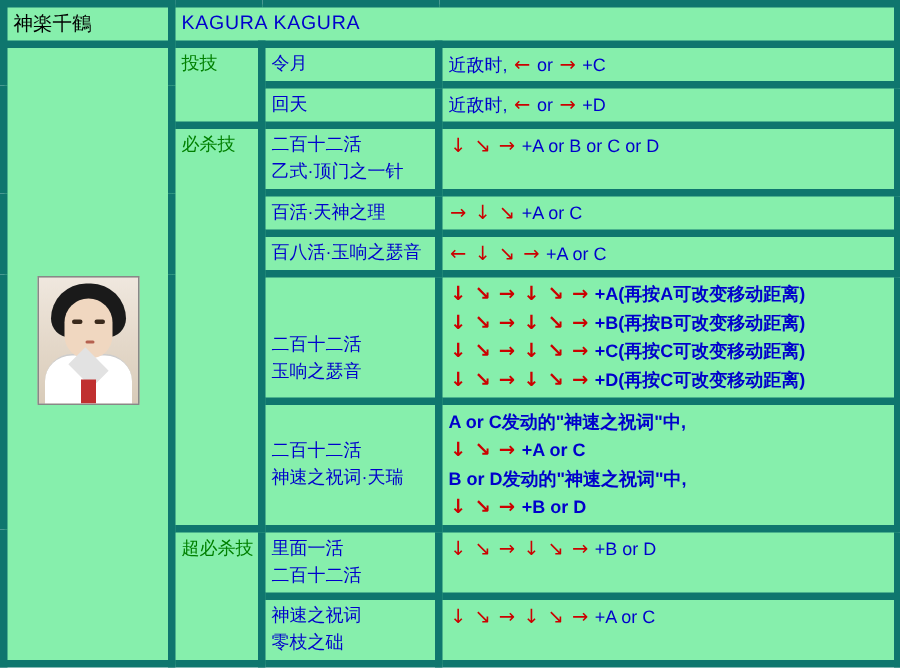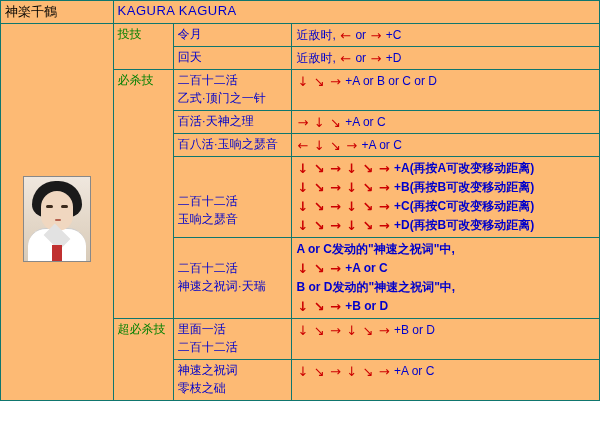--- a/index.html
+++ b/index.html
@@ -7,24 +7,24 @@
     width:600px;height:446px;
     background:#ffffff;
     font-family:"Liberation Sans","DejaVu Sans",sans-serif;
     font-size:12px;
     color:#000;
     overflow:hidden;
   }
   .page{position:relative;width:600px;height:446px;}
   table.main{border-collapse:collapse;width:600px;table-layout:fixed;}
   table.main td{
-    border:1px solid #0f766e;
+    border:5px solid #0f766e;
     vertical-align:top;
     padding:2px 4px;
-    background:#fdba74;
+    background:#86efac;
   }
   .col-portrait{width:112px;}
   .col-cat{width:60px;}
   .col-move{width:118px;}
   .col-cmd{width:306px;}
 
   .char-name{
     font-size:13px;
     color:#000;
     padding:3px 4px 4px 4px;
@@ -230,21 +230,21 @@
           <span class="arrow">→</span>
           <span class="txt">+C(再按C可改变移动距离)</span>
         </span>
         <span class="row-line2">
           <span class="arrow">↓</span>
           <span class="arrow">↘</span>
           <span class="arrow">→</span>
           <span class="arrow">↓</span>
           <span class="arrow">↘</span>
           <span class="arrow">→</span>
-          <span class="txt">+D(再按B可改变移动距离)</span>
+          <span class="txt">+D(再按C可改变移动距离)</span>
         </span>
       </td>
     </tr>
 
     <tr>
       <td class="move">
         <span style="display:block;height:20px;"></span>
         <span class="row-line">二百十二活</span>
         <span class="row-line">神速之祝词·天瑞</span>
       </td>

